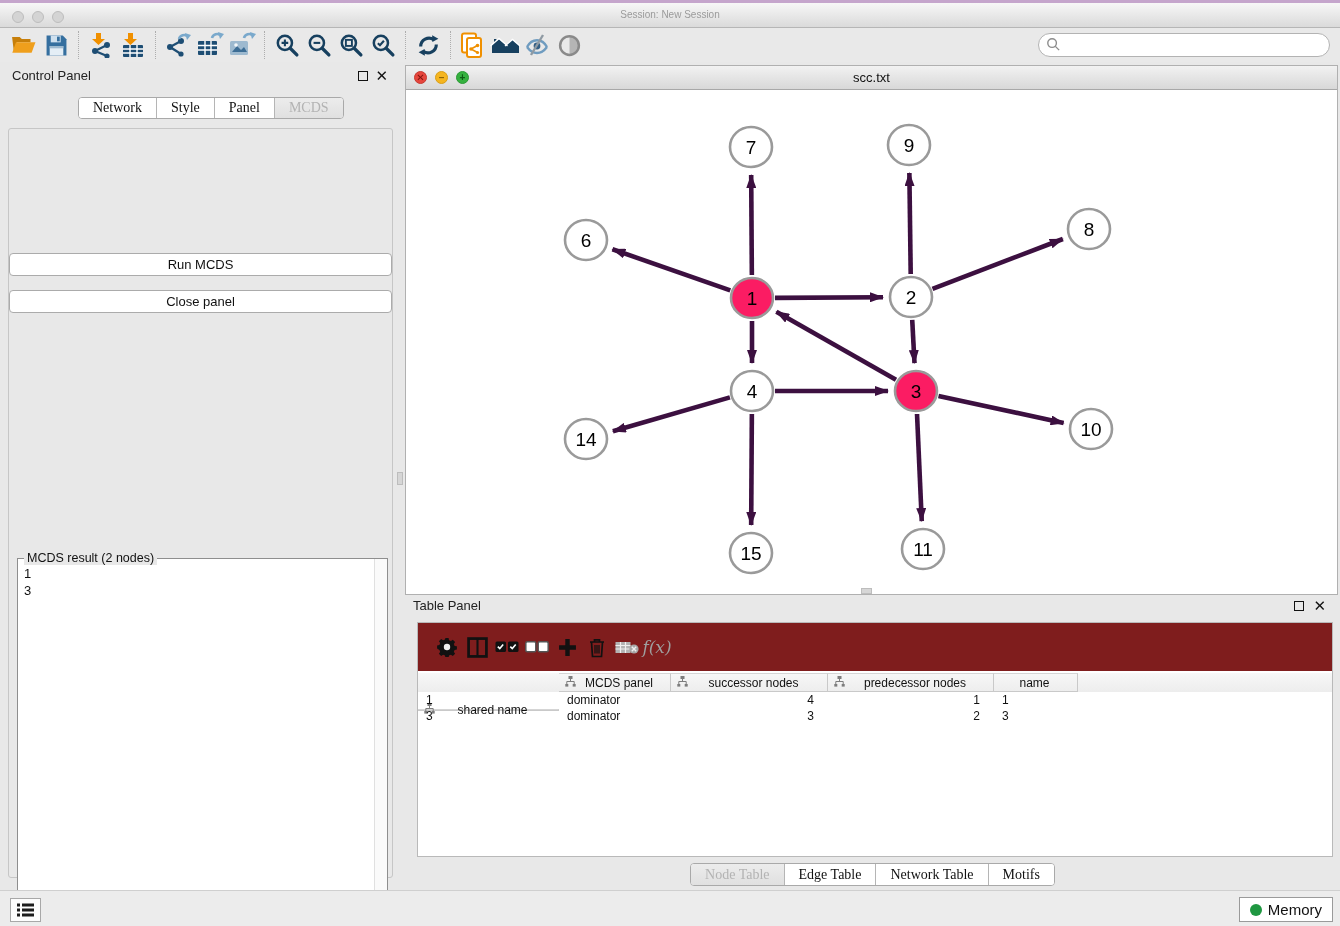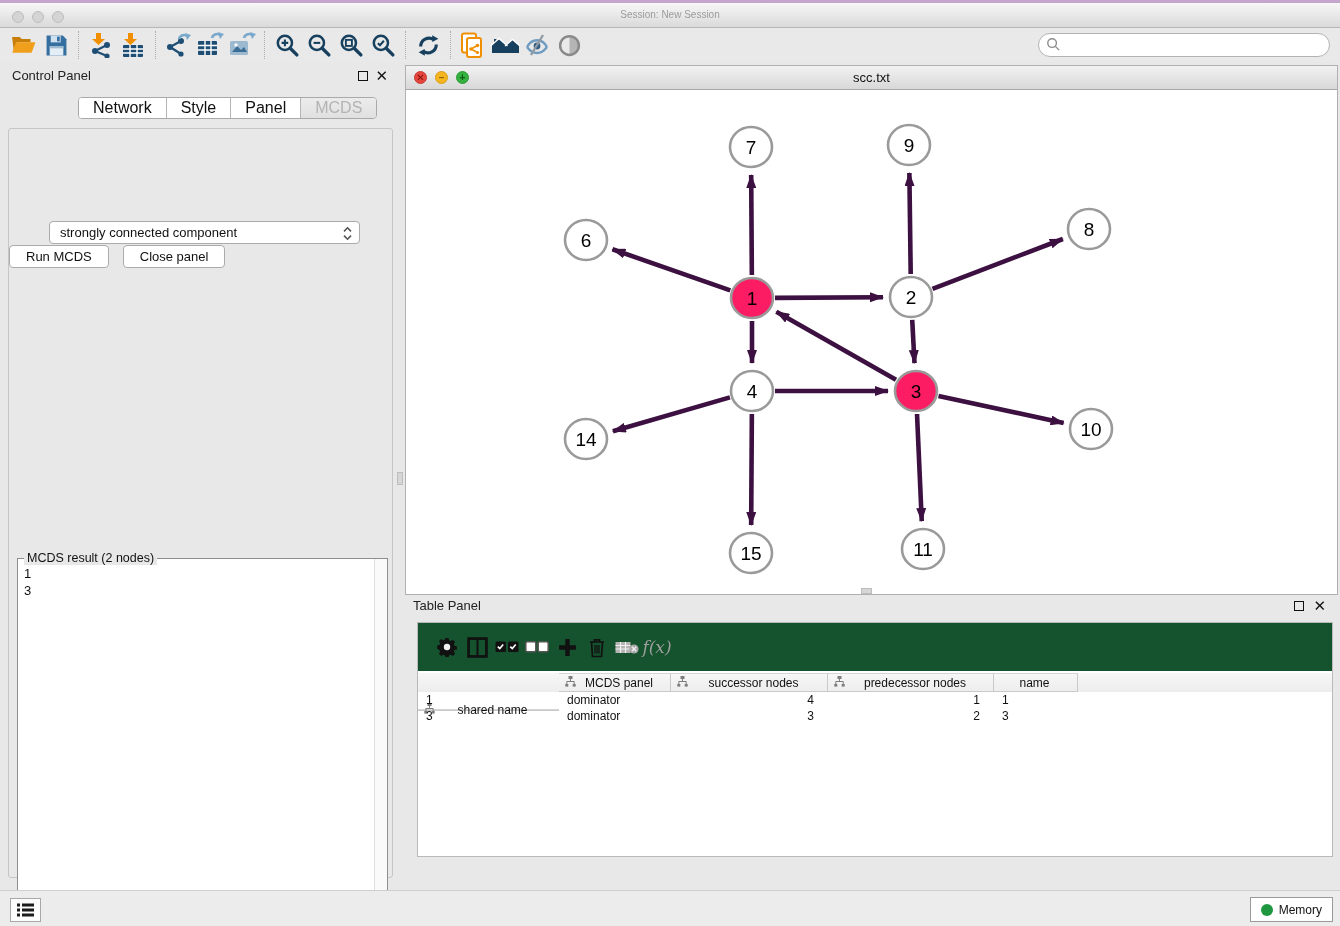--- a/index.html
+++ b/index.html
@@ -26,33 +26,33 @@
     padding-left:26px; font-size:13px; background:#fff; outline:none; }
   #search-icon { position:absolute; left:8px; top:4px; }
 
   
   #control-panel { left:4px; top:65px; width:396px; height:815px; }
   .panel-head { height:26px; font-size:13px; color:#222; padding-left:8px; line-height:22px; }
   .win-mini { position:absolute; top:4px; font-weight:700; color:#111; font-size:13px; cursor:default; }
   .float-box { width:10px; height:10px; border:1.6px solid #111; display:inline-block; }
   #cp-tabs { position:absolute; left:74px; top:32px; height:22px; display:flex;
     border:1px solid #a9a9a9; border-radius:4px; overflow:hidden; background:#fff; }
-  .seg { font-size:16px; color:#111; background:#fff; display:flex; align-items:center;
-    justify-content:center; border-right:1px solid #b5b5b5; padding:0 14px; }
+  .seg { font-size:14px; color:#111; background:#fff; display:flex; align-items:center;
+    justify-content:center; border-right:1px solid #b5b5b5; padding:0 14px;font-family:Liberation Serif, serif; }
   .seg:last-child { border-right:none; }
   .seg.active { background:linear-gradient(#ececec,#e0e0e0); color:#b3b3b3; }
   #cp-body { position:absolute; left:4px; right:7px; top:63px; bottom:2px;
     border:1px solid #c6c6c6; border-radius:3px; background:#e8e8e8; }
   #opt-label { margin-top:13px; text-align:center; font-size:13px; color:#111; }
   #criterion { position:absolute; left:40px; top:92px; width:311px; height:23px; background:#fff;
     border:1px solid #ababab; border-radius:4px; font-size:13px; color:#111;
     display:flex; align-items:center; padding-left:10px; }
   #criterion .stepper { position:absolute; right:7px; top:4px; }
-  #cp-buttons { position:absolute; left:0; top:116px; width:100%; display:flex;
-    gap:14px; }
+  #cp-buttons { position:absolute; left:0; top:124px; width:100%; display:flex;
+    justify-content:center; gap:14px;flex-direction:column; }
   .aqua-btn { height:23px; background:#fff; border:1px solid #ababab; border-radius:4px;
     font-size:13px; color:#111; padding:0 16px; font-family:inherit; }
   #result-box { position:absolute; left:8px; top:429px; width:371px; height:376px;
     border:1px solid #8e8e8e; background:#fff; }
   #result-legend { position:absolute; left:6px; top:-8px; background:#e8e8e8;
     font-size:12.5px; color:#111; padding:0 3px; }
   #result-text { position:absolute; left:0; top:2px; right:13px; bottom:0;
     font-size:13px; color:#111; line-height:17px; padding:4px 6px; white-space:pre; }
   #result-scroll { position:absolute; right:0; top:0; width:13px; height:100%;
     background:#fafafa; border-left:1px solid #e0e0e0; }
@@ -71,21 +71,21 @@
   #net-canvas { position:absolute; left:0; top:24px; width:931px; height:504px; background:#fff; }
 
   
   .grip-v { left:397px; top:472px; width:6px; height:13px; background:#d6d6d6; border:1px solid #bdbdbd; }
   .grip-h { left:861px; top:588px; width:11px; height:6px; background:#d6d6d6; border:1px solid #bdbdbd; }
 
   
   #table-panel { left:405px; top:595px; width:935px; height:295px; background:#e8e8e8; }
   #tp-box { position:absolute; left:12px; right:7px; top:27px; height:235px;
     border:1px solid #b9b9b9; background:#fff; }
-  #tp-toolbar { position:absolute; left:0; top:0; width:100%; height:48px; background:#14532d;
+  #tp-toolbar { position:absolute; left:0; top:0; width:100%; height:48px; background:#7f1d1d;
     display:flex; align-items:center; padding-left:14px; }
   .tp-btn { min-width:30px; height:32px; display:flex; align-items:center; justify-content:center; }
   #fx-label { font-family:"DejaVu Serif",serif; font-style:italic; color:#9f9f9f; font-size:17px; }
   #tp-table { position:absolute; left:0; top:50px; right:0; bottom:0; background:#fff; overflow:hidden; }
   #tp-header { display:flex; height:19px; background:linear-gradient(#f7f7f7,#ededed); }
   .hcell { border-right:1px solid #c9c9c9; border-top:1px solid #d5d5d5; border-bottom:1px solid #c9c9c9;
     font-size:12px; color:#111; display:flex; align-items:center; padding-left:6px; }
   .hcell .hlabel { flex:1; text-align:center; padding-right:8px; }
   .trow { display:flex; height:16px; font-size:12px; color:#111; }
   .tcell { padding:1px 8px 0 8px; white-space:nowrap; overflow:hidden; }
@@ -94,21 +94,21 @@
   #tp-tabs .bar { display:flex; border:1px solid #a9a9a9; border-radius:4px; overflow:hidden;
     background:#fff; height:23px; }
 
   
   #statusbar { left:0; top:890px; width:1340px; height:36px; background:#ececec;
     border-top:1px solid #cfcfcf; }
   #task-btn { position:absolute; left:10px; top:7px; width:31px; height:24px; background:#fdfdfd;
     border:1px solid #a8a8a8; display:flex; align-items:center; justify-content:center; }
   #memory-btn { position:absolute; right:7px; top:6px; height:25px; background:#fff;
     border:1px solid #9a9a9a; display:flex; align-items:center; gap:6px; padding:0 10px;
-    font-size:12px; color:#111; }
+    font-size:15px; color:#111; }
   #memory-dot { width:12px; height:12px; border-radius:50%; background:#1f9741; }
 </style>
 </head>
 <body>
 
 <div class="abs" id="frame-top"></div>
 <div class="abs" id="titlebar">
   <span class="dots"><span class="tl-dot"></span><span class="tl-dot"></span><span class="tl-dot"></span></span>
   <div id="win-title">Session: New Session</div>
 </div>
@@ -269,29 +269,20 @@
   <span class="win-mini" style="right:12px; top:2px; font-size:15px;">✕</span>
 
   <div id="cp-tabs">
     <span class="seg">Network</span>
     <span class="seg">Style</span>
     <span class="seg">Panel</span>
     <span class="seg active">MCDS</span>
   </div>
 
   <div id="cp-body">
-    <div id="criterion">
-      <span>strongly connected component</span>
-      <span class="stepper">
-        <svg width="9" height="15" viewBox="0 0 9 15">
-            <path d="M1 5.4L4.5 1.8 8 5.4" stroke="#555" stroke-width="1.6" fill="none"></path>
-            <path d="M1 9.6l3.5 3.6L8 9.6" stroke="#555" stroke-width="1.6" fill="none"></path>
-          </svg>
-      </span>
-    </div>
     <div id="cp-buttons">
       <button class="aqua-btn">Run MCDS</button>
       <button class="aqua-btn">Close panel</button>
     </div>
     <div id="result-box">
       <span id="result-legend">MCDS result (2 nodes)</span>
       <div id="result-text">1
 3</div>
       <div id="result-scroll"></div>
     </div>
@@ -463,20 +454,28 @@
             <div class="tcell" style="width: 141px;">3</div>
             <div class="tcell" style="width: 112px;">dominator</div>
             <div class="tcell right" style="width: 157px;">3</div>
             <div class="tcell right" style="width: 166px;">2</div>
             <div class="tcell" style="width: 84px;">3</div>
           </div>
         </div>
     </div>
   </div>
 
+  <div id="tp-tabs">
+    <span class="bar">
+      <span class="seg active">Node Table</span>
+      <span class="seg">Edge Table</span>
+      <span class="seg">Network Table</span>
+      <span class="seg">Motifs</span>
+    </span>
+  </div>
 </div>
 
 <div class="abs" id="statusbar">
   <span id="task-btn">
     <svg width="17" height="14" viewBox="0 0 17 14">
         <g fill="#1c1c1c">
           <rect x="0" y="0.5" width="3" height="3"></rect>
           <rect x="5" y="0.5" width="12" height="3"></rect>
           <rect x="0" y="5.5" width="3" height="3"></rect>
           <rect x="5" y="5.5" width="12" height="3"></rect>

